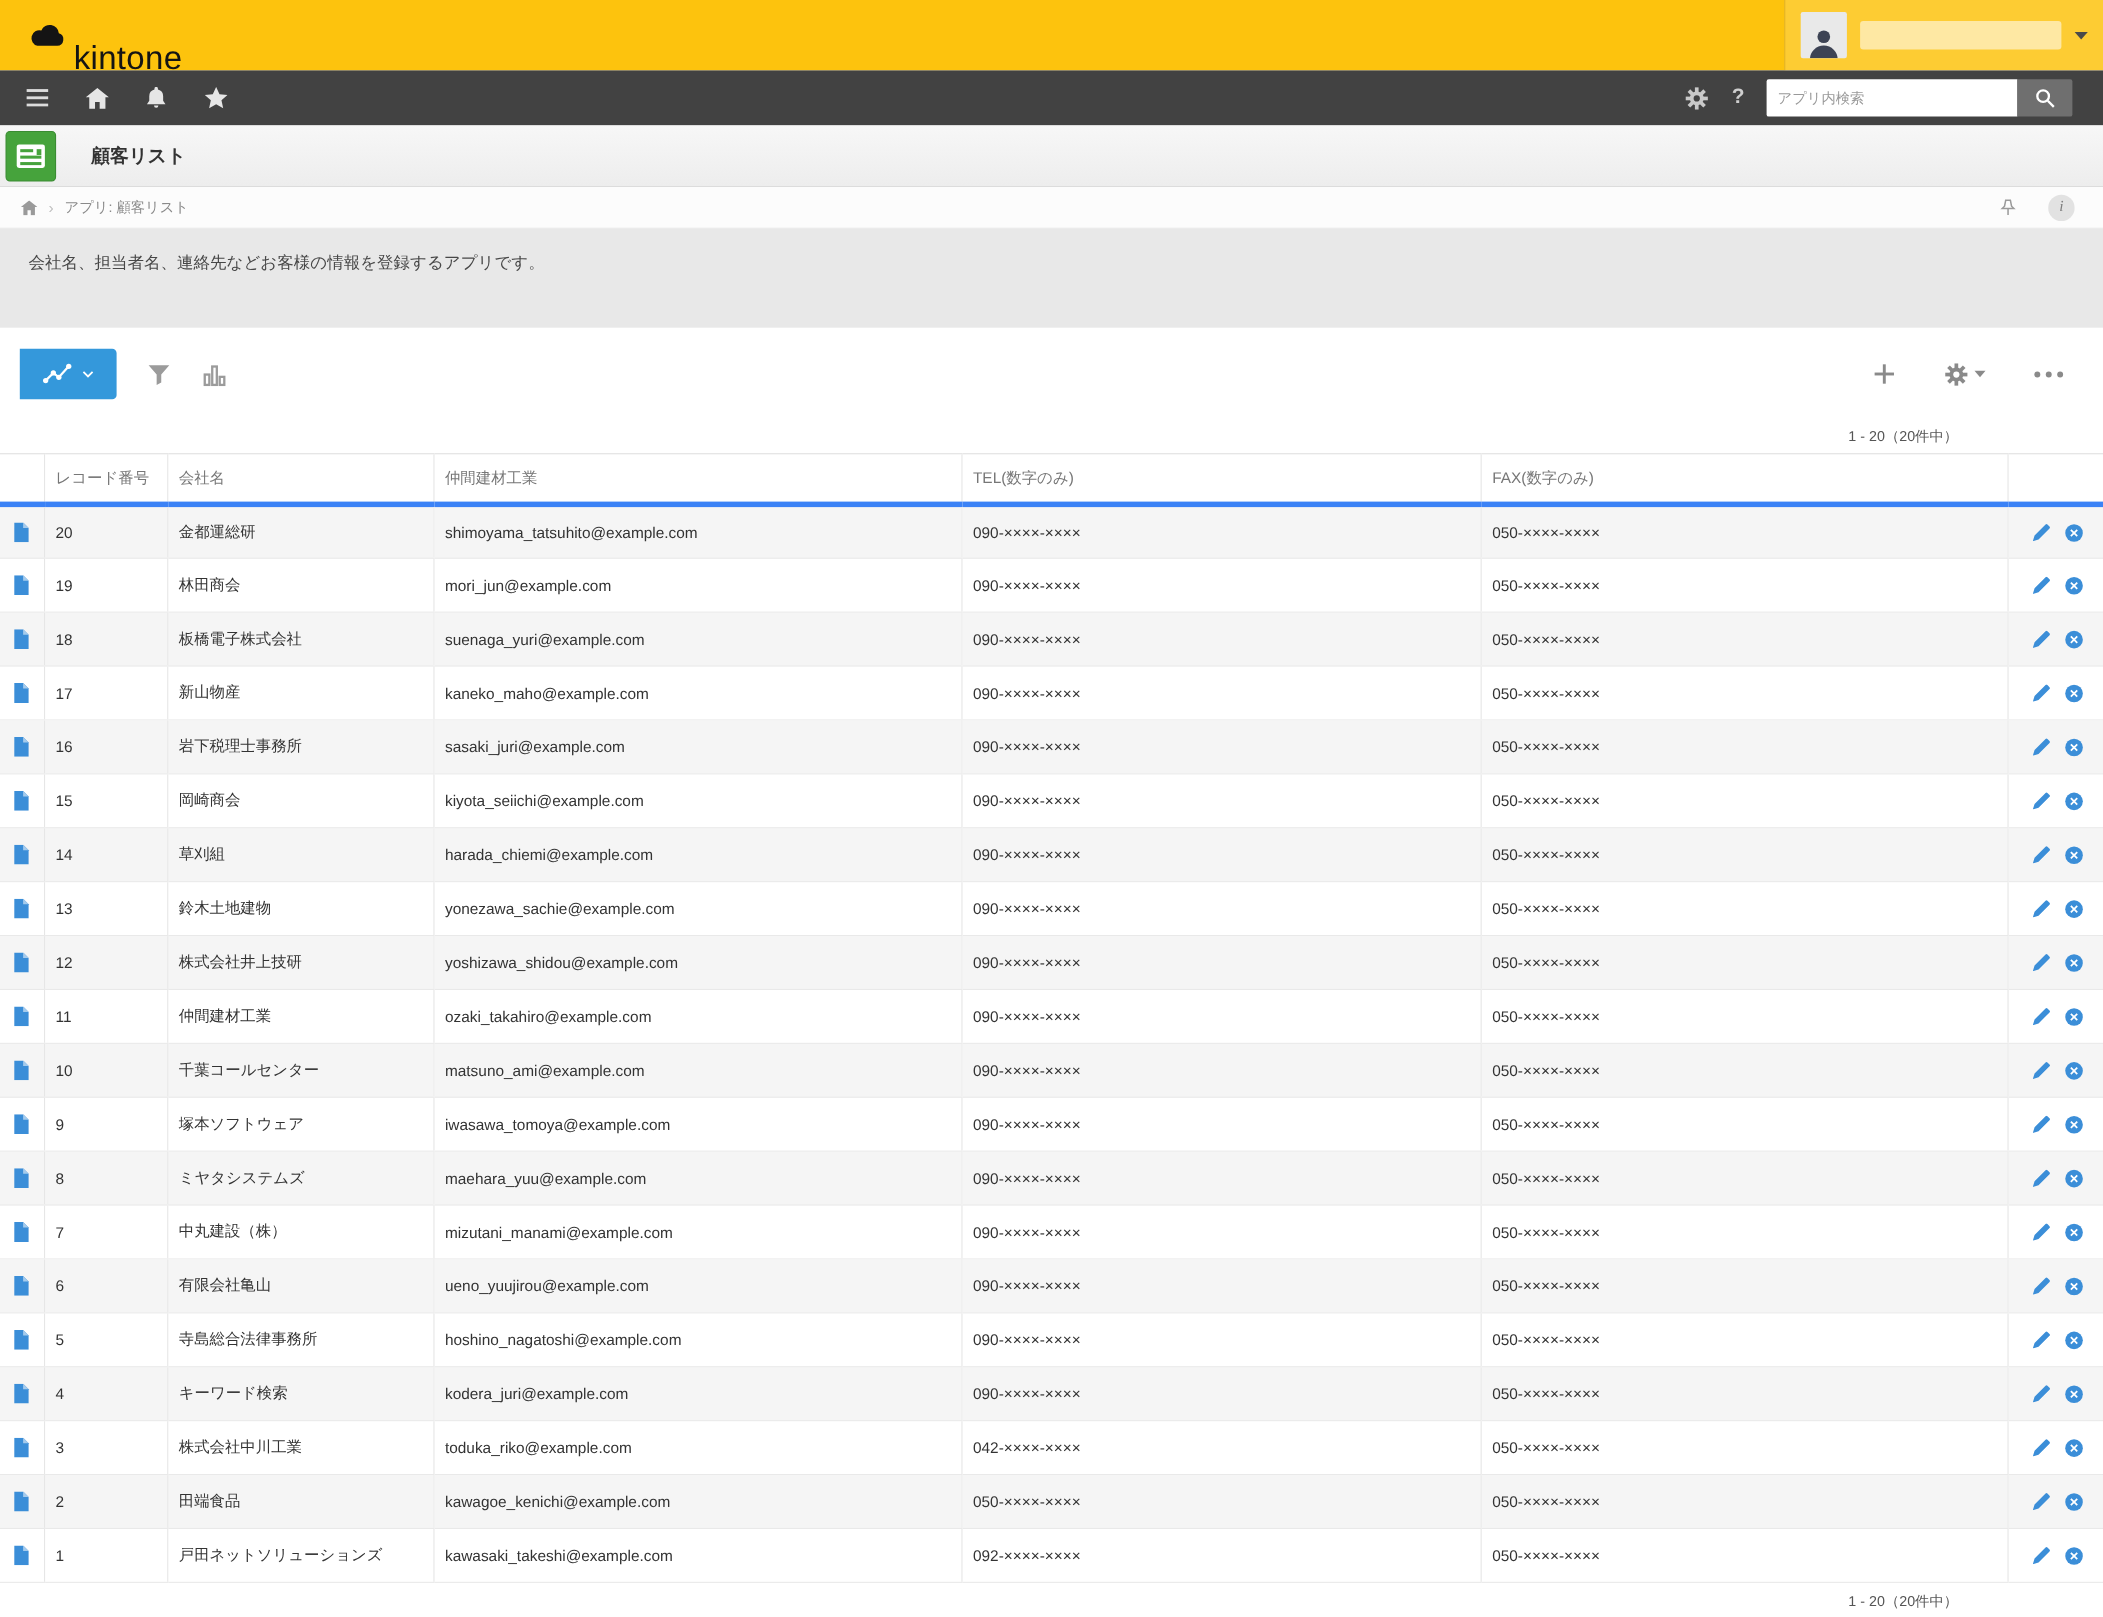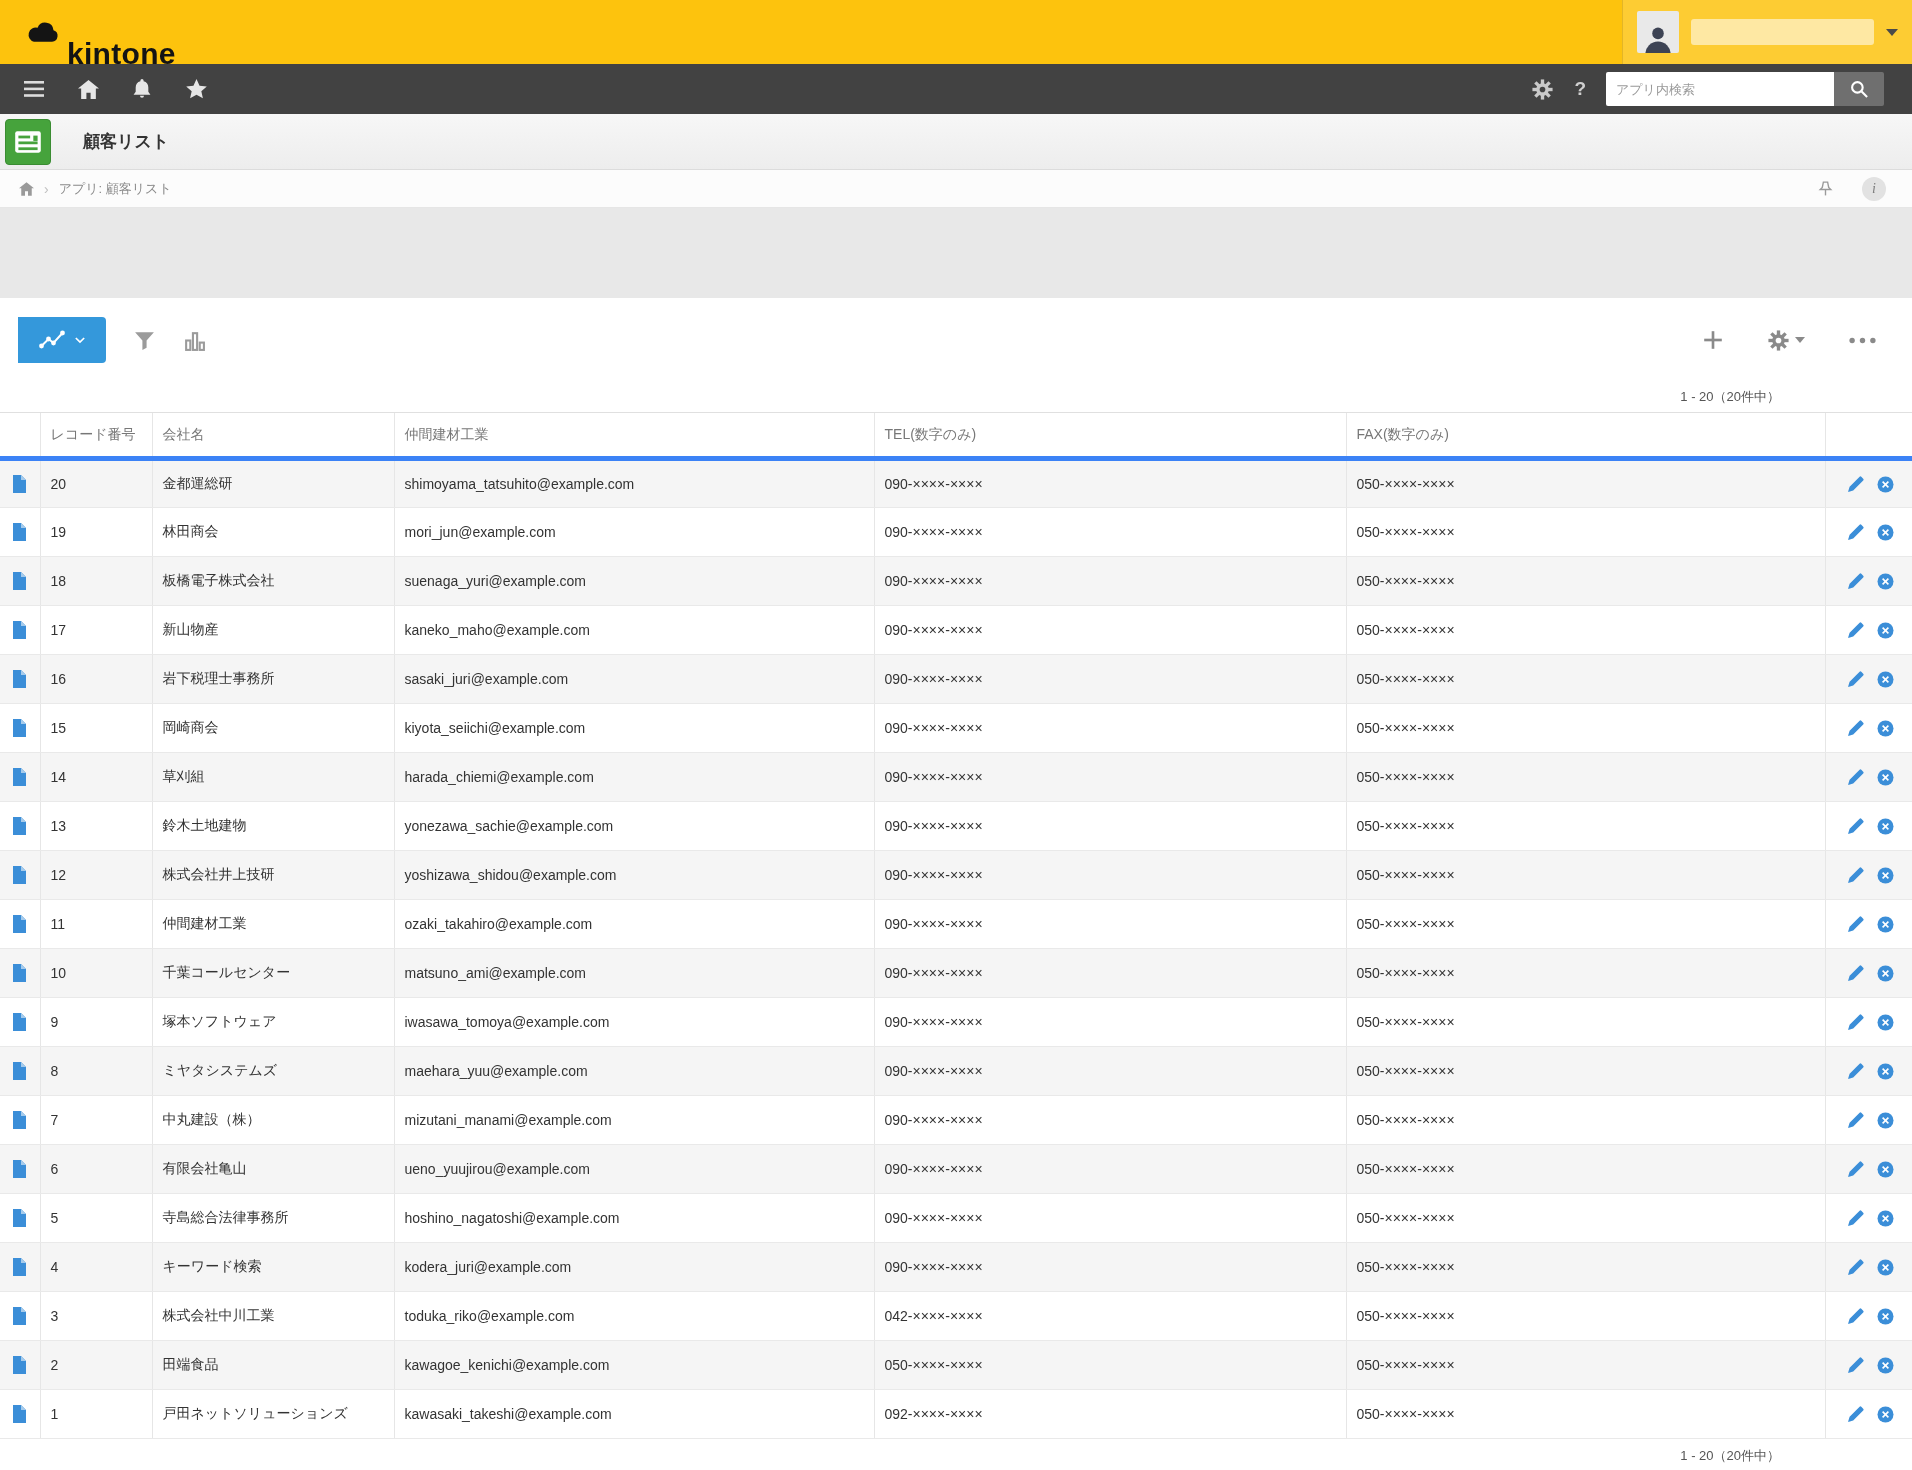--- a/index.html
+++ b/index.html
@@ -5,21 +5,21 @@
   * { margin:0; padding:0; box-sizing:border-box; }
   html,body { width:1912px; height:1470px; }
   body {
     font-family:"Liberation Sans","DejaVu Sans",sans-serif;
     background:#ffffff; overflow:hidden; color:#333;
   }
 
   
   .topbar { height:64px; background:#fdc30d; display:flex; align-items:center; padding-left:26px; }
   .logo { display:flex; align-items:center; gap:7px; cursor:pointer; }
-  .logo-text { font-size:30px; font-weight:bold; color:#141414; letter-spacing:.3px;margin-top:44px; }
+  .logo-text { font-size:30px; font-weight:normal; color:#141414; letter-spacing:.3px;margin-top:44px; }
   .user-area { margin-left:auto; height:100%; width:290px; display:flex; align-items:center; gap:12px;
     padding:0 14px; background:rgba(255,255,255,.16); border-left:1px solid rgba(150,110,0,.25); cursor:pointer; }
   .avatar { width:42px; height:42px; background:#e9e9e9; border-radius:2px; display:flex; align-items:flex-end; justify-content:center; overflow:hidden; }
   .redacted-name { flex:1; height:26px; background:rgba(255,255,255,.55); border-radius:3px; }
   .chev-dark { width:0; height:0; border-left:6px solid transparent; border-right:6px solid transparent; border-top:7px solid #4a4a4a; }
 
   
   .navbar { height:50px; background:#424242; display:flex; align-items:center; padding:0 28px 0 22px; }
   .nav-left { display:flex; align-items:center; gap:30px; }
   .nav-icon { width:24px; height:24px; display:flex; align-items:center; justify-content:center; cursor:pointer; }
@@ -192,20 +192,21 @@
             <path d="M6 2h4l1 5 2 2H3l2-2z"></path>
             <line x1="8" y1="9" x2="8" y2="14.5"></line>
           </g>
         </svg>
     </span>
     <span class="info-btn">i</span>
   </span>
 </div>
 
 <div class="description">
+  <div>会社名、担当者名、連絡先などお客様の情報を登録するアプリです。</div>
 </div>
 
 <div class="toolbar">
   <div class="view-group">
     <div class="graph-btn">
       <span style="display:inline-flex;">
         <svg width="27" height="20" viewBox="0 0 26 20">
             <path d="M2 16l7-7 5 4 9-10" fill="none" stroke="#fff" stroke-width="2"></path>
             <circle cx="2" cy="16" r="2.4" fill="#fff"></circle>
             <circle cx="9" cy="9" r="2.4" fill="#fff"></circle>

